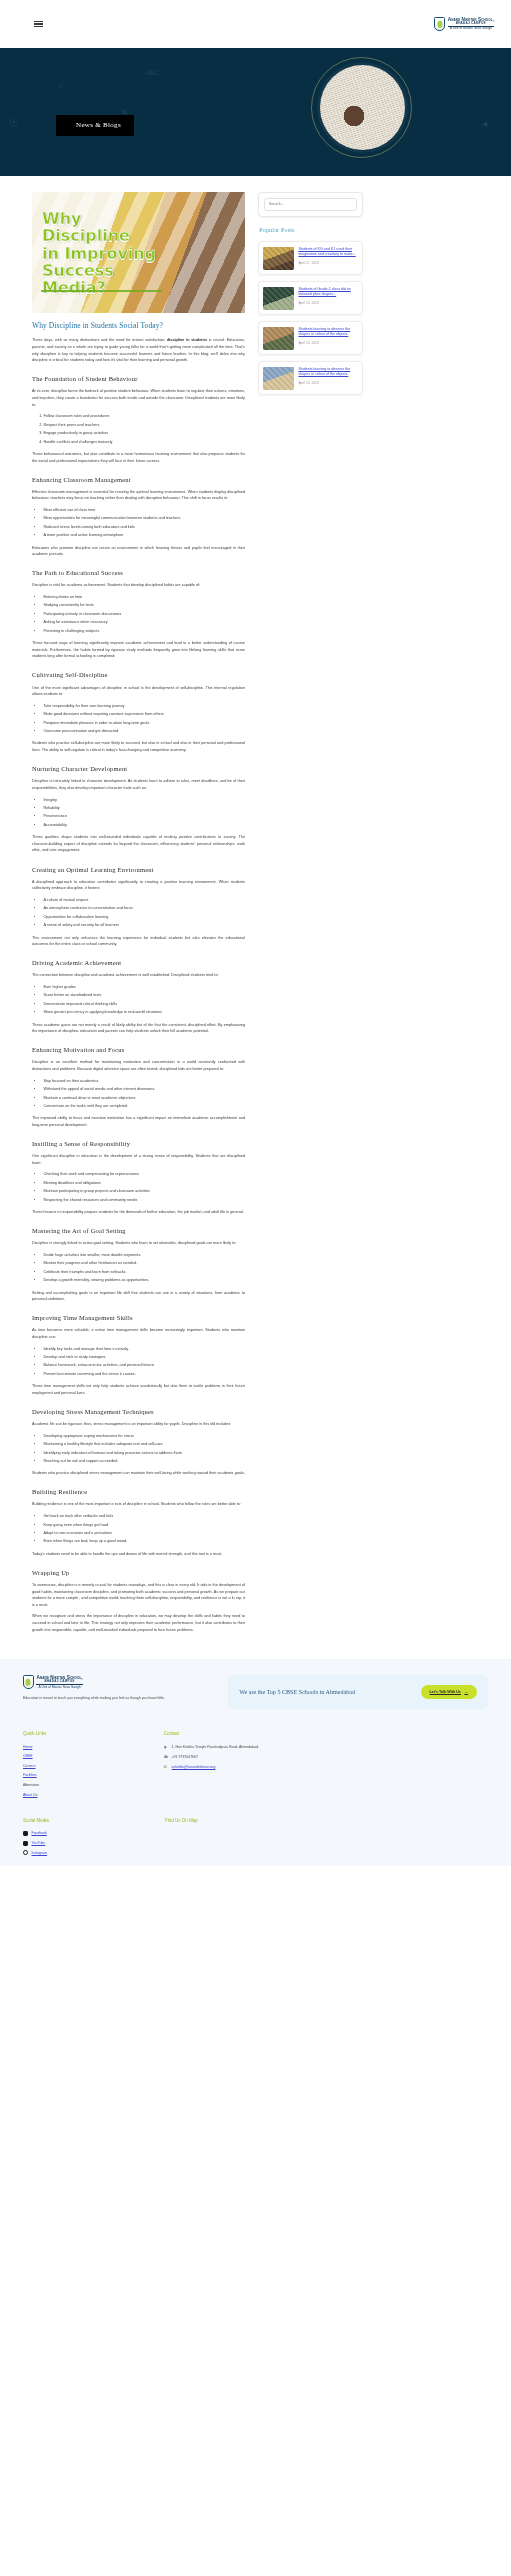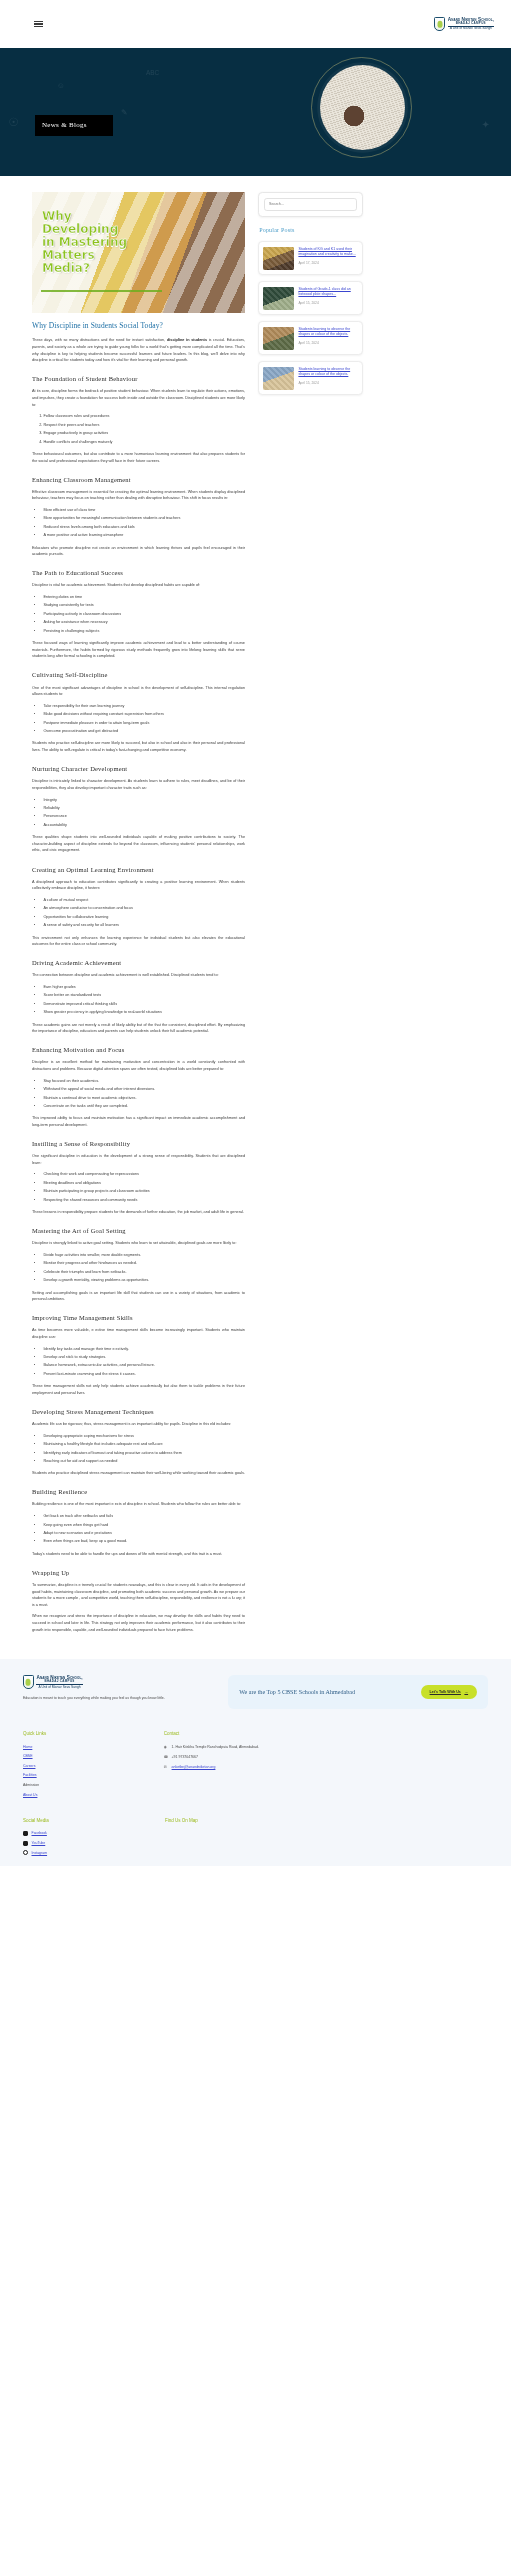--- a/index.html
+++ b/index.html
@@ -61,24 +61,24 @@
       radial-gradient(circle at 40% 60%, #5d4232 0 14%, transparent 14.5%),
       repeating-linear-gradient(-18deg, #e9e4da 0 1.4px, #cfc8bb 1.4px 2.1px),
       #ded8cd;
     box-shadow: 0 0 0 2.8px rgba(255,255,255,.05);
   }
   .hero-ring{
     position:absolute; right:99px; top:8.5px; width:101px;height:101px;
     border:0.6px solid rgba(200,190,120,.45); border-radius:50%;
   }
   .hero-title-box {
-    position: absolute; left: 35px; top: 67px;
+    position: absolute; left: 56px; top: 67px;
     width: 78px; height: 21px;
     background: #000000;
-    display: flex; align-items: center; padding-left: 7px;
+    display: flex; align-items: center; padding-left: 7px; justify-content: center;
   }
   .hero-title {
     font-family: "Liberation Serif", serif;
     color: #ffffff;
     font-size: 7px;
     letter-spacing: 0.3px;
   }
 
   
   .page { display: flex; gap: 12.8px; padding: 15.6px 32px 21px 32px; align-items: flex-start; }
@@ -90,21 +90,21 @@
     width: 213px; height: 121px; position: relative; overflow: hidden;
     background: linear-gradient(110deg,#f5f2e4 0 36%, #e4c761 36% 52%, #cf9b4d 52% 68%, #8d6b4f 68% 100%);
     margin-bottom: 8.5px;
   }
   .featured::before{
     content:"";position:absolute;inset:0;
     background:repeating-linear-gradient(115deg, rgba(255,255,255,.45) 0 11.4px, rgba(255,255,255,0) 11.4px 24px);
   }
   .feat-head {
     position:absolute; left: 10px; top: 18.5px; width: 121px;
-    font-weight: 800; font-size: 12px; line-height: 1.08;
+    font-weight: 800; font-size: 16px; line-height: 1.08;
     color: #8cc21f;
     -webkit-text-stroke: 0.4px #ffffff;
     text-shadow: 0 0.7px 0 #ffffff, 0.7px 0.7px 1.4px rgba(0,0,0,.25);
     font-family: "DejaVu Sans", sans-serif;
   }
   .feat-bar{ position:absolute; left:8.5px; bottom:21px; width:121px;height:2.1px;background:#6fae1e;opacity:.85;}
 
   h1.article-title {
     font-family: "Liberation Serif", serif;
     font-size: 7.5px; font-weight: 400; color: #1d6fa5;
@@ -211,23 +211,23 @@
     <div class="hero-title">News &amp; Blogs</div>
   </div>
 </div>
 
 <div class="page">
 
   <div class="main">
     <div class="featured">
       <div class="feat-head">
           <div>Why</div>
-          <div>Developing</div>
-          <div>in Mastering</div>
-          <div>Matters</div>
+          <div>Discipline</div>
+          <div>in Improving</div>
+          <div>Success</div>
           <div>Media?</div>
         </div>
       <div class="feat-bar"></div>
     </div>
 
     <h1 class="article-title">Why Discipline in Students Social Today?</h1>
     <p>These days, with so many distractions and the need for instant satisfaction, <span class="bold">discipline in students</span> is crucial. Educators, parents, and society as a whole are trying to guide young folks for a world that's getting more complicated all the time. That's why discipline is key to helping students become successful learners and future leaders. In this blog, we'll delve into why discipline is critical for students today and how it's vital for their learning and personal growth.</p>
 
     <div id="sections">
         <h2 class="sec">The Foundation of Student Behaviour</h2>

